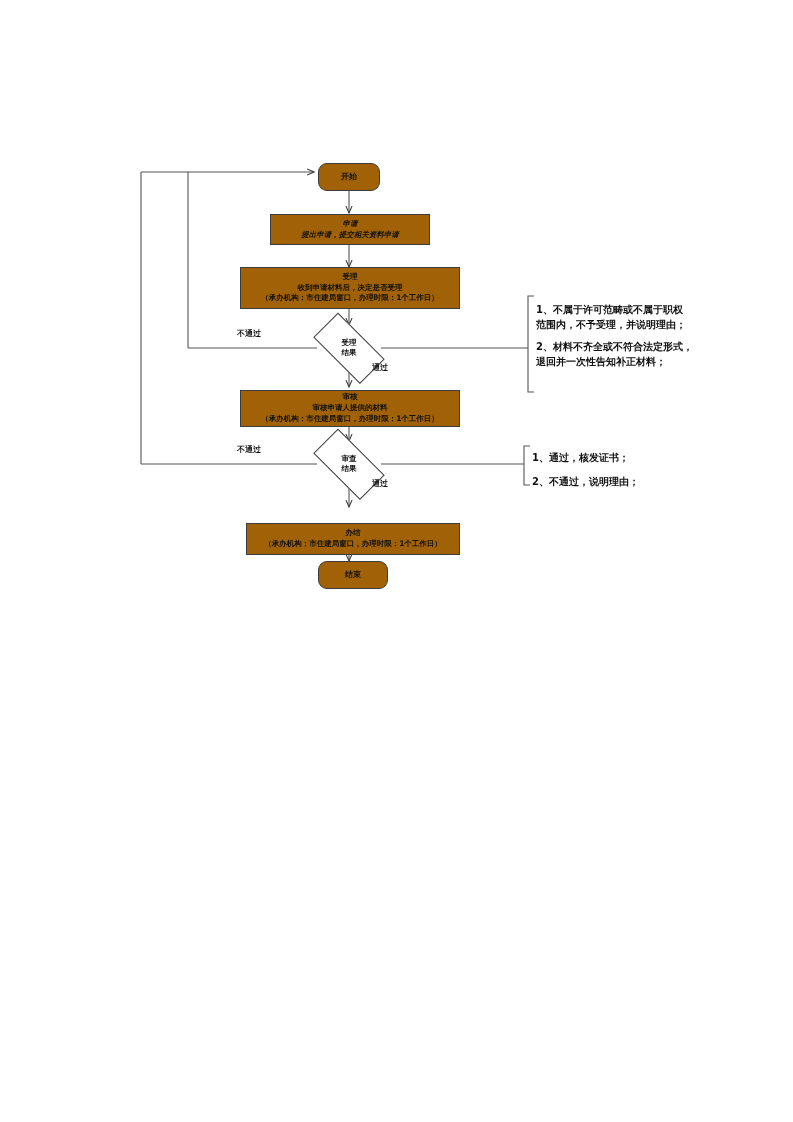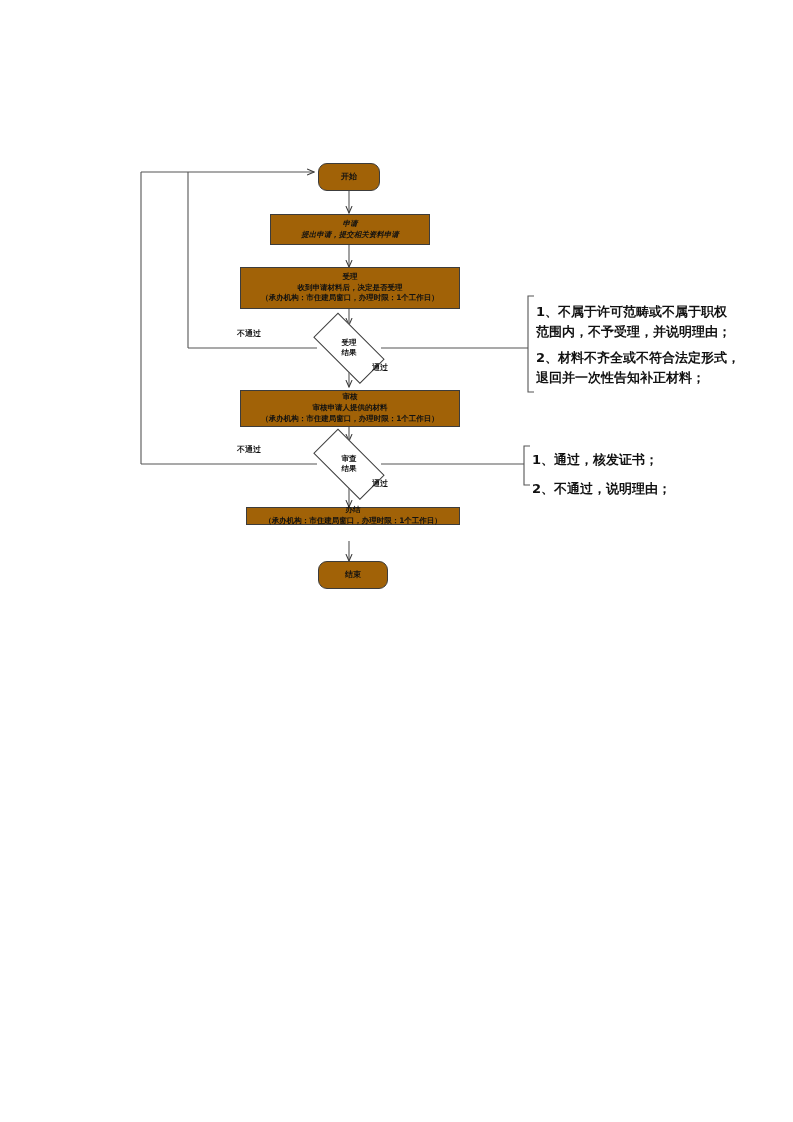--- a/index.html
+++ b/index.html
@@ -97,21 +97,21 @@
     position: absolute;
     font-size: 8px;
     font-weight: bold;
     color: #111111;
     white-space: nowrap;
   }
 
   
   .note {
     position: absolute;
-    font-size: 13px;
+    font-size: 10px;
     line-height: 1.5;
     font-weight: bold;
     color: #111111;
   }
   .note .item { margin-bottom: 7px; }
   .note .item:last-child { margin-bottom: 0; }
   .note .item .ln { display: block; white-space: nowrap; }
   .note.tight .item { margin-bottom: 9px; }
 </style>
 </head>
@@ -190,21 +190,21 @@
   </div>
 
   <div class="diamond" style="left:304px; top:441px; width:90px; height:46px;">
     <div class="dshape"></div>
     <div class="dlabel">
       <span>审查</span>
       <span>结果</span>
     </div>
   </div>
 
-  <div class="node" style="left:246px; top:507px; width:214px; height:18px;">
+  <div class="node" style="left:246px; top:523px; width:214px; height:32px;">
     <span class="ln">办结</span>
     <span class="ln">（承办机构：市住建局窗口，办理时限：1个工作日）</span>
   </div>
 
   <div class="node terminator" style="left:318px; top:561px; width:70px; height:28px;">
     <span class="ln">结束</span>
   </div>
 
   <div class="edge-label" style="left:237px; top:328px;">不通过</div>
   <div class="edge-label" style="left:372px; top:362px;">通过</div>

